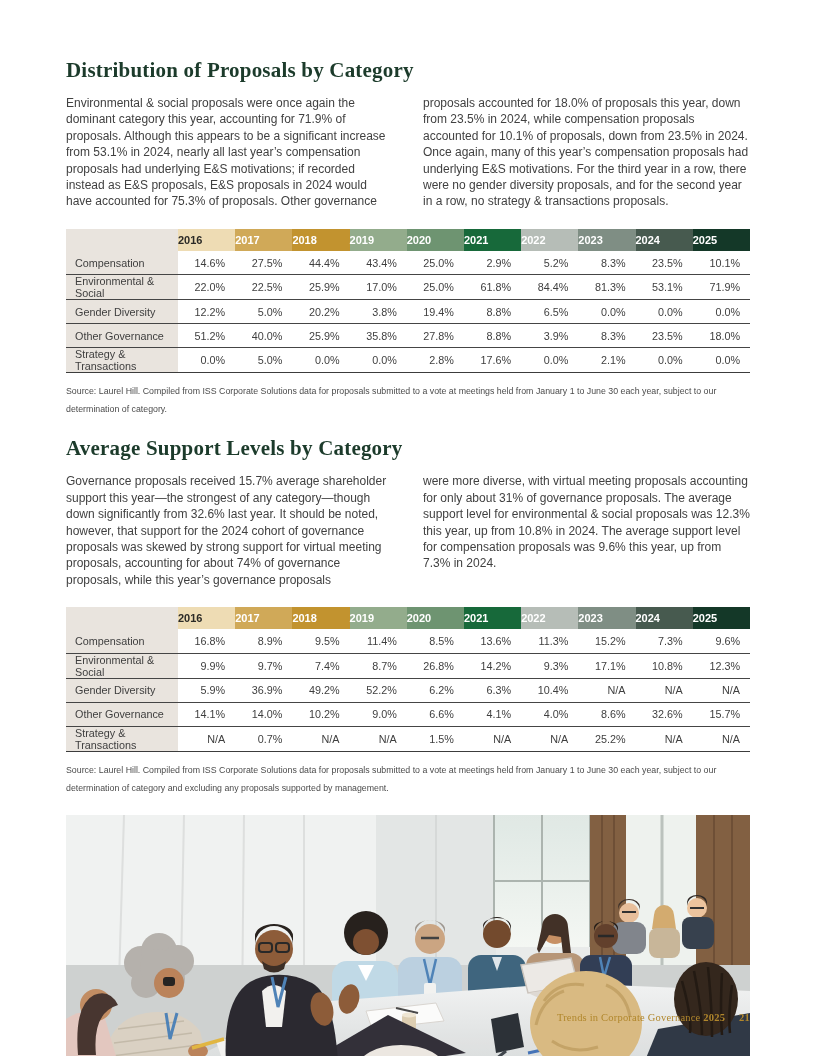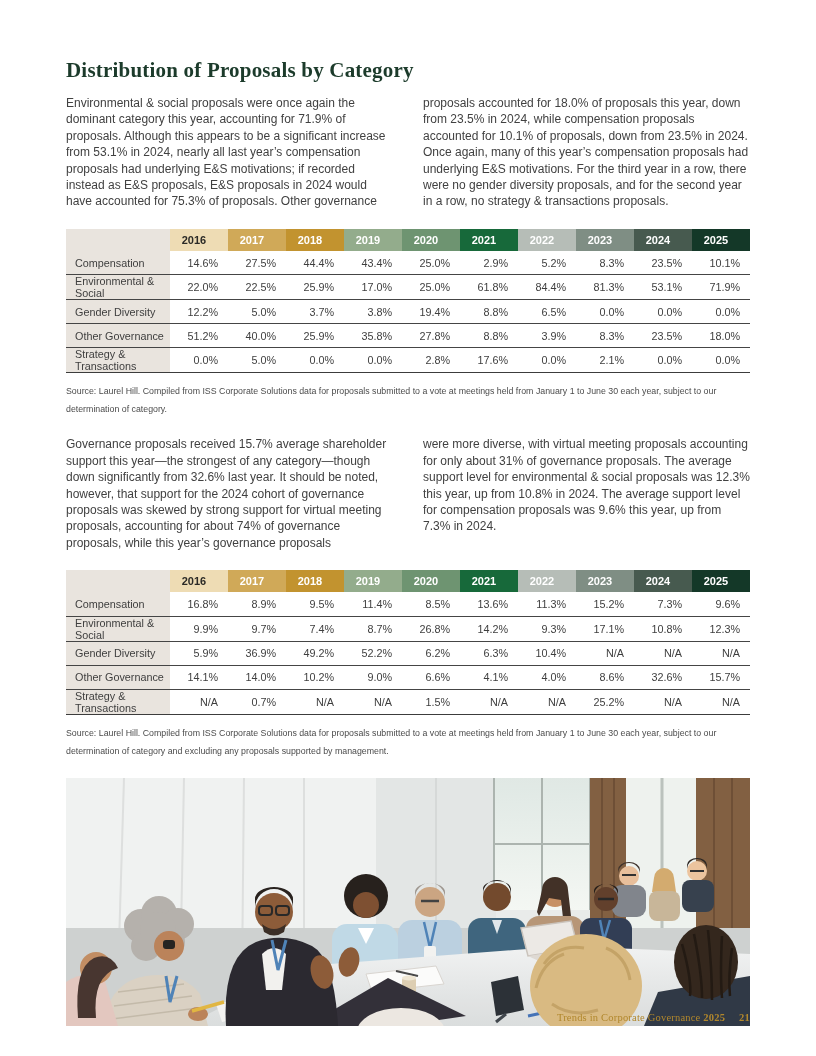--- a/index.html
+++ b/index.html
@@ -31,23 +31,23 @@
   table.data-table {
     width: 100%;
     border-collapse: collapse;
     table-layout: fixed;
     margin: 0 0 9px 0;
   }
   table.data-table th, table.data-table td {
     padding: 0; font-size: 10.8px; color: #3e3e3e;
     height: 24px; vertical-align: middle;
   }
-  table.data-table thead th { height: 22px; font-weight: 700; text-align: center; padding-right: 10px; font-size: 11px; }
+  table.data-table thead th { height: 22px; font-weight: 700; text-align: left; padding-right: 10px; font-size: 11px; }
   table.data-table thead th.lbl { background: #e9e4de; }
-  table.data-table th.lbl { width: 104px; }
+  table.data-table th.lbl { width: 112px; }
   table.data-table tbody th.lbl {
     background: #e9e4de; font-weight: 400; text-align: left; padding-left: 9px;
   }
   table.data-table tbody td { text-align: right; padding-right: 10px; background: #ffffff; }
   table.data-table tbody th, table.data-table tbody td { border-bottom: 1px solid #454545; }
   table.data-table tbody tr:last-child th, table.data-table tbody tr:last-child td { border-bottom: 1.5px solid #3c3c3c; }
   p.source {
     font-size: 8.8px; line-height: 18px; color: #4b4b4b;
     margin: 0 0 18px 0; max-width: 684px;
   }
@@ -115,21 +115,21 @@
             <td>61.8%</td>
             <td>84.4%</td>
             <td>81.3%</td>
             <td>53.1%</td>
             <td>71.9%</td>
           </tr>
           <tr>
             <th class="lbl">Gender Diversity</th>
             <td>12.2%</td>
             <td>5.0%</td>
-            <td>3.7%</td>
+            <td>20.2%</td>
             <td>3.8%</td>
             <td>19.4%</td>
             <td>8.8%</td>
             <td>6.5%</td>
             <td>0.0%</td>
             <td>0.0%</td>
             <td>0.0%</td>
           </tr>
           <tr>
             <th class="lbl">Other Governance</th>
@@ -156,20 +156,21 @@
             <td>2.1%</td>
             <td>0.0%</td>
             <td>0.0%</td>
           </tr>
         </tbody>
       </table>
     <p class="source">Source: Laurel Hill. Compiled from ISS Corporate Solutions data for proposals submitted to a vote at meetings held from January 1 to June 30 each year, subject to our determination of category.</p>
   </section>
 
   <section>
+    <h1 class="sec-title">Average Support Levels by Category</h1>
     <div class="cols">
       <p>Governance proposals received 15.7% average shareholder support this year—the strongest of any category—though down significantly from 32.6% last year. It should be noted, however, that support for the 2024 cohort of governance proposals was skewed by strong support for virtual meeting proposals, accounting for about 74% of governance proposals, while this year’s governance proposals</p>
       <p>were more diverse, with virtual meeting proposals accounting for only about 31% of governance proposals. The average support level for environmental &amp; social proposals was 12.3% this year, up from 10.8% in 2024. The average support level for compensation proposals was 9.6% this year, up from 7.3% in 2024.</p>
     </div>
     <table class="data-table" data-table="tables.support">
         <thead>
           <tr>
             <th class="lbl"></th>
             <th style="background: rgb(238, 220, 180); color: rgb(43, 42, 38);">2016</th>
             <th style="background: rgb(208, 169, 88); color: rgb(255, 255, 255);">2017</th>

